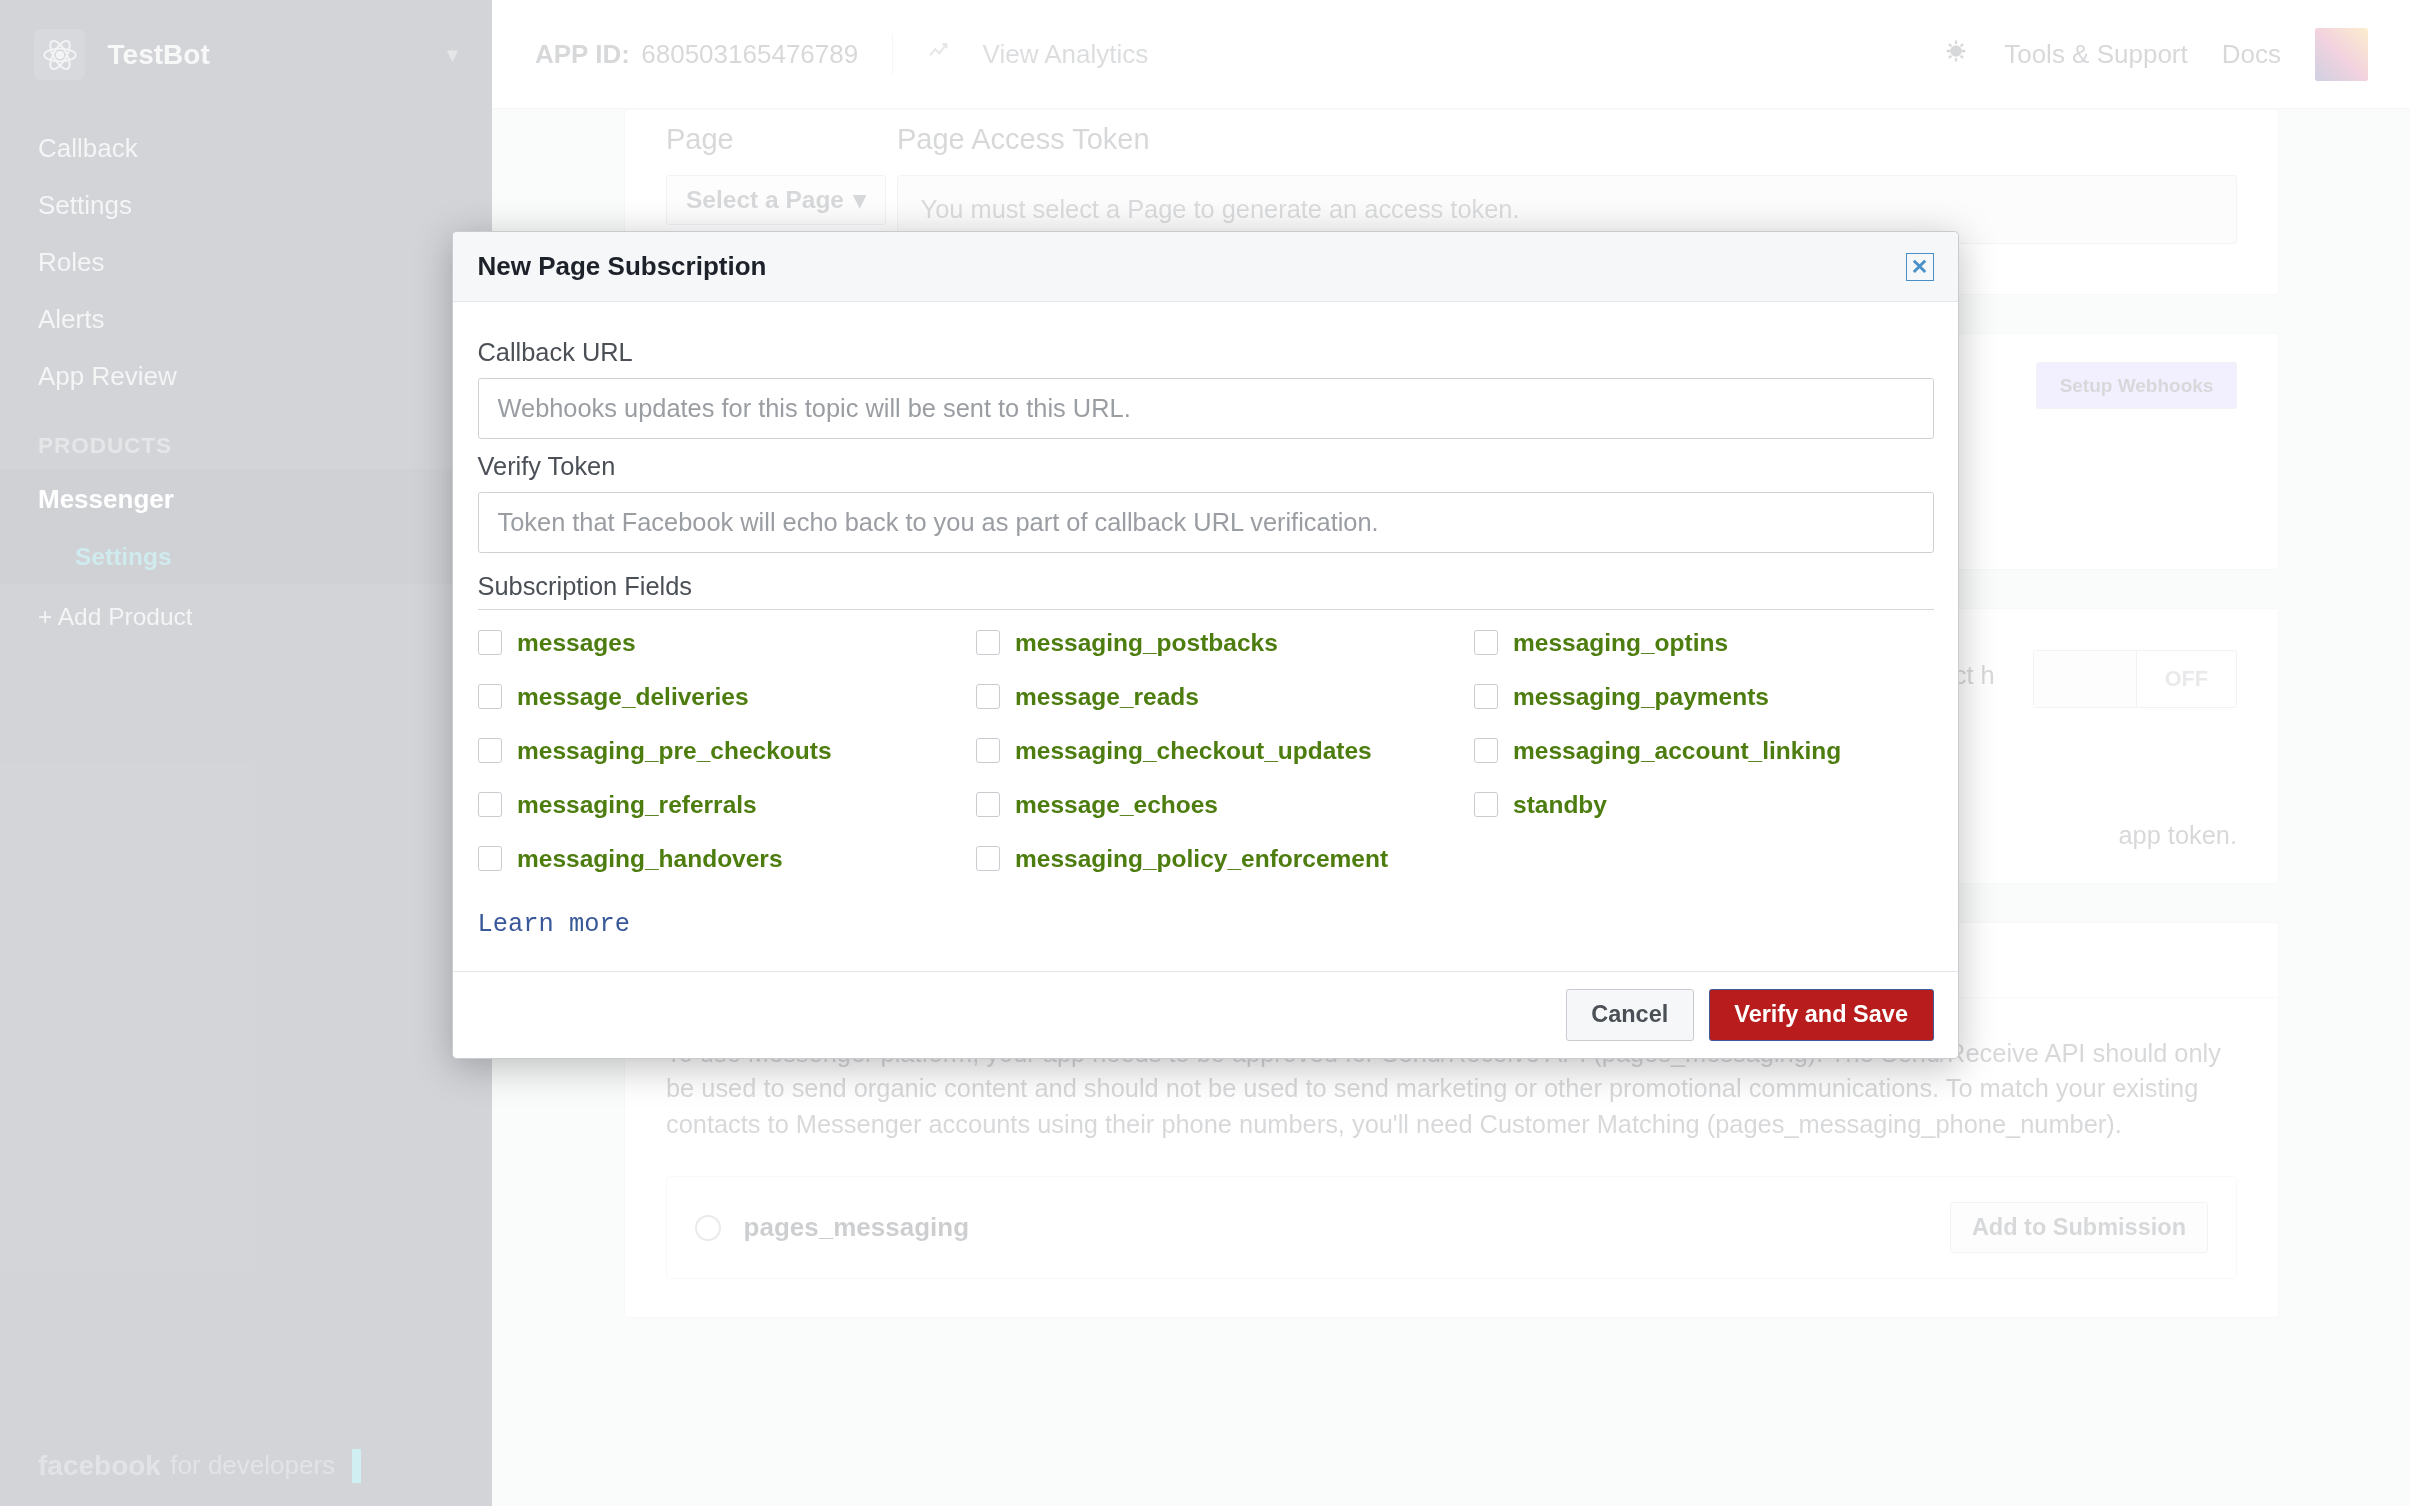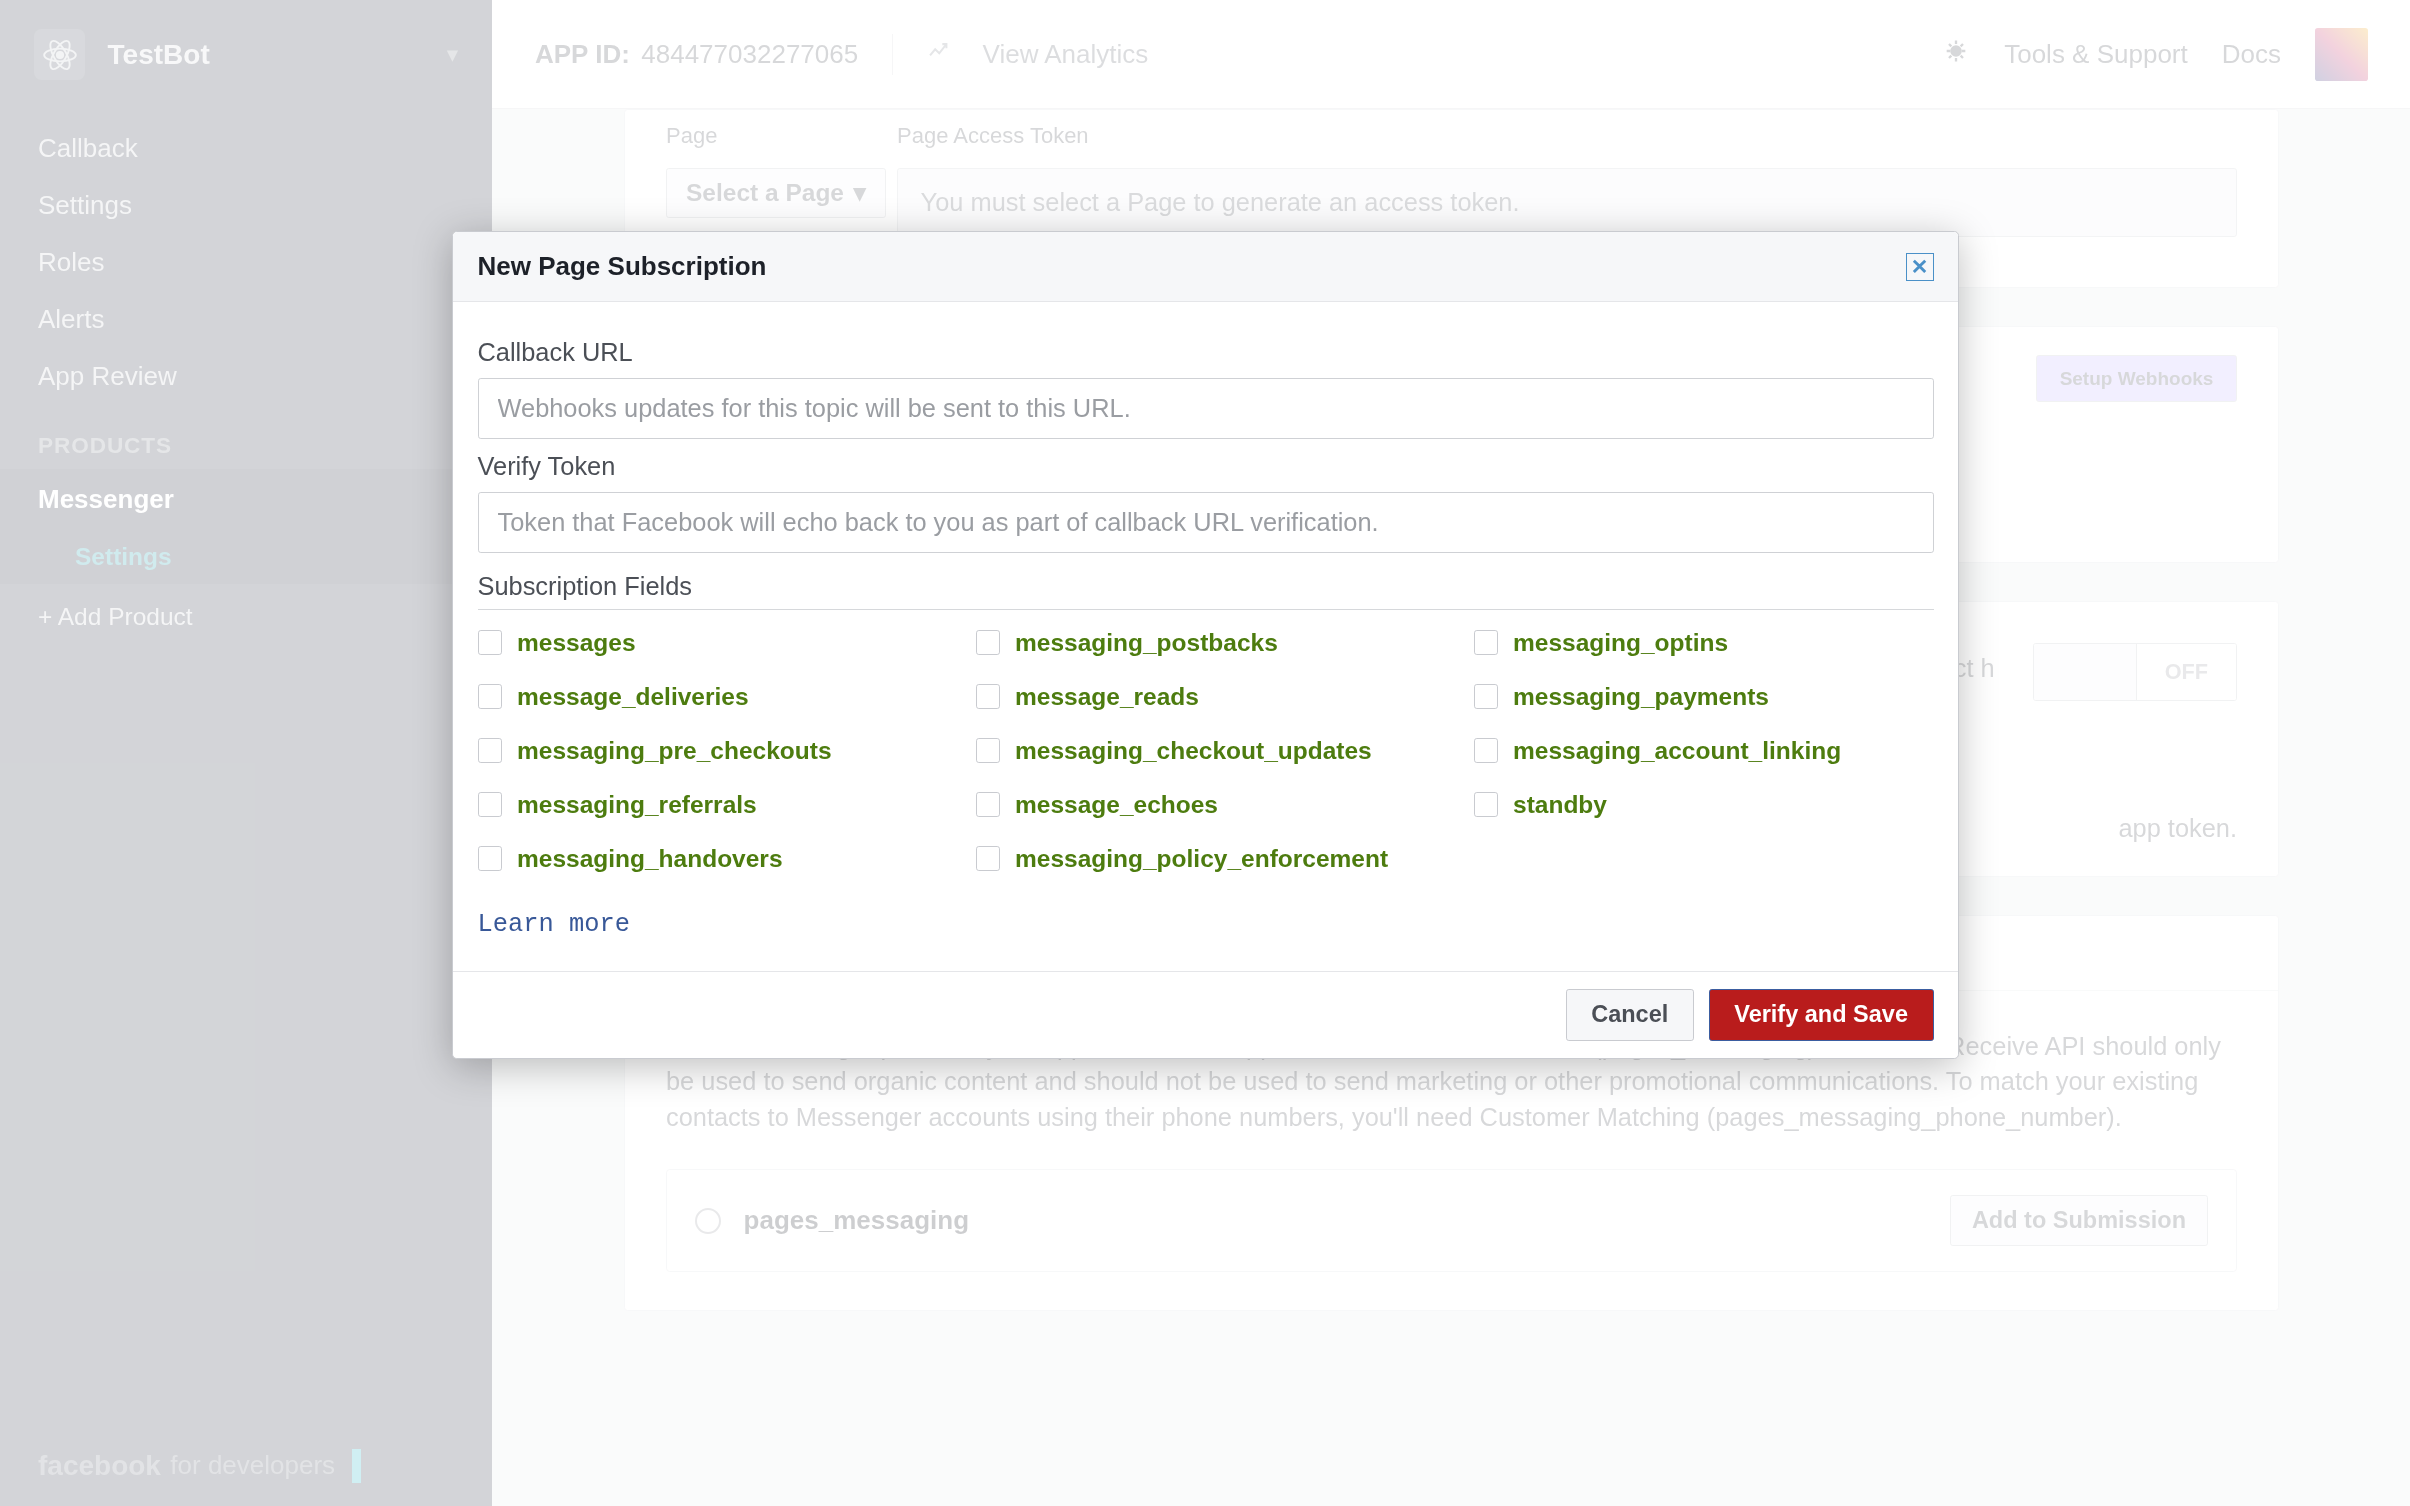--- a/index.html
+++ b/index.html
@@ -68,21 +68,21 @@
 .content { flex: 1; padding: 0 132px 38px; overflow: hidden; position: relative; }
 
 
 .card { background: #fff; border: 0.9px solid #dcdee2; border-radius: 3.8px; margin-bottom: 38px; }
 .card-head { padding: 28px 41px 15px; font-size: 27px; font-weight: 700; color: #1d2129; border-bottom: 0.9px solid #e5e6e9; }
 .card-body { padding: 28px 41px; font-size: 25.4px; color: #4b4f56; line-height: 1.5; }
 
 .token-row { display: flex; gap: 0; padding: 0 41px 9.4px; }
 .tok-col1 { width: 231px; }
 .tok-col2 { flex: 1; }
-.tok-label { font-size: 22px; color: #4b4f56; padding: 3.8px 0 9.4px; }
+.tok-label { font-size: 29px; color: #4b4f56; padding: 3.8px 0 9.4px; }
 .select-btn { display: inline-flex; align-items: center; gap: 9.4px; border: 0.9px solid #bfc2c7; background: #f6f7f9; padding: 9.4px 19px; border-radius: 2.8px; font-size: 24.5px; font-weight: 700; color: #4b4f56; }
 .token-box { border: 0.9px solid #c9cbd0; background: #f1f2f4; padding: 19px 22.6px; border-radius: 2.8px; font-size: 25.4px; color: #565b64; }
 .create-link { color: #385898; font-size: 21px; display: inline-block; margin-top: 7.5px; }
 
 .wh-row { display: flex; align-items: center; }
 .setup-wh { border: 0.9px solid #bfc2c7; background: #c4b5fd; padding: 11.3px 22.6px; border-radius: 2.8px; font-size: 19px; font-weight: 700; color: #4b4f56; }
 .nlp-row { display: flex; align-items: flex-start; gap: 38px; }
 .toggle { display: flex; border: 0.9px solid #bfc2c7; border-radius: 2.8px; overflow: hidden; }
 .toggle .seg { padding: 11.3px 28px; font-size: 21.7px; font-weight: 700; color: #9a9da2; }
 .toggle .seg.off { background: #fff; border-left: 0.9px solid #bfc2c7; }
@@ -163,21 +163,21 @@
     <div class="sidebar-footer">
       <span class="fb-logo">facebook</span>
       <span class="fb-for">for developers</span>
       <span class="fb-bar"></span>
     </div>
   </div>
 
   <div class="main">
     <div class="topbar">
       <span class="appid-label">APP ID:</span>
-      <span class="appid-value" style="margin-left:-22.6px;">484477032277065</span>
+      <span class="appid-value" style="margin-left:-22.6px;">680503165476789</span>
       <div class="topbar-sep"></div>
       <div class="analytics">
         <span>
           <svg width="24.5" height="24.5" viewBox="0 0 24 24" fill="none" stroke="#8a8f97" stroke-width="2">
               <path d="M3 17l5-6 4 4 7-9"></path>
               <path d="M15 6h4v4"></path>
             </svg>
         </span>
         <span>View Analytics</span>
       </div>

